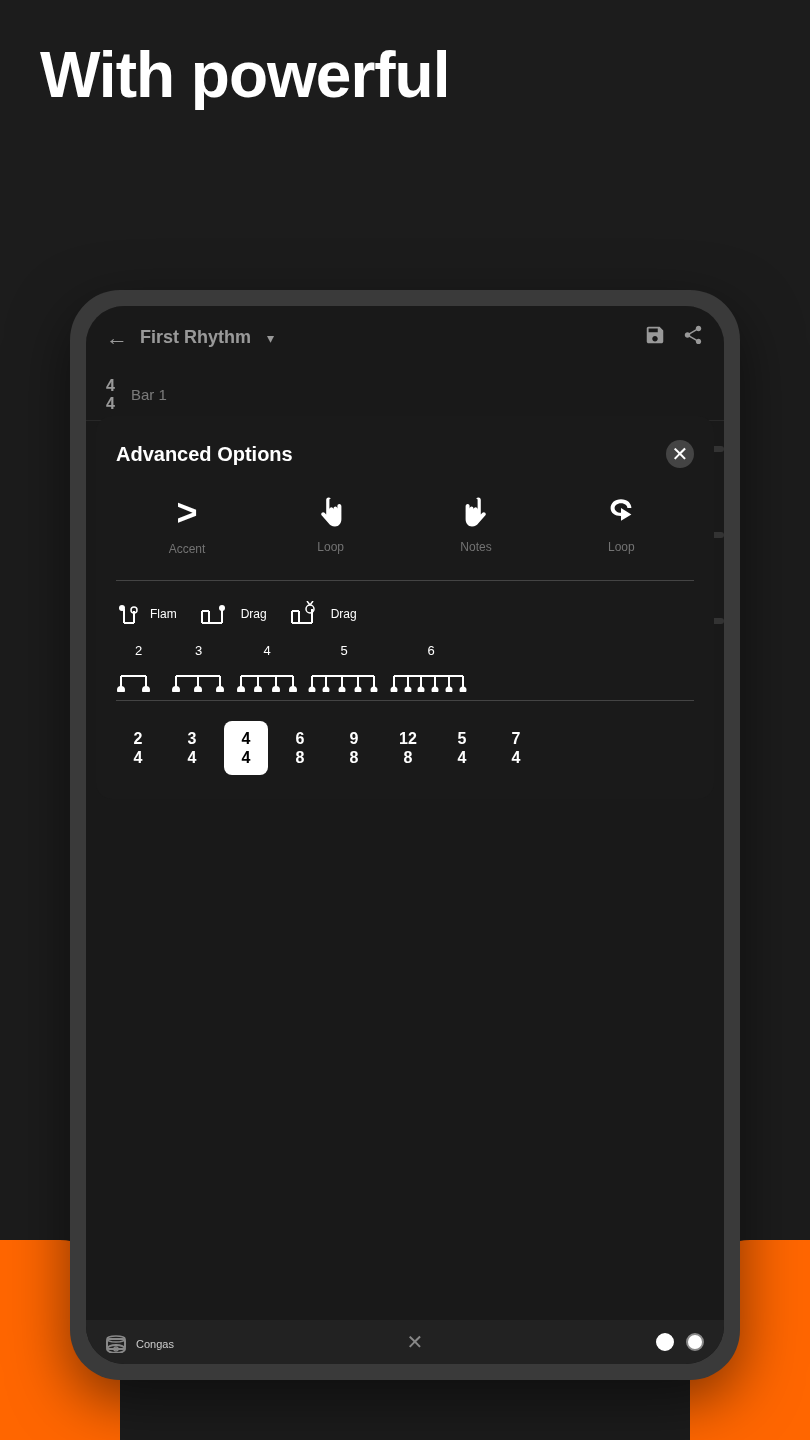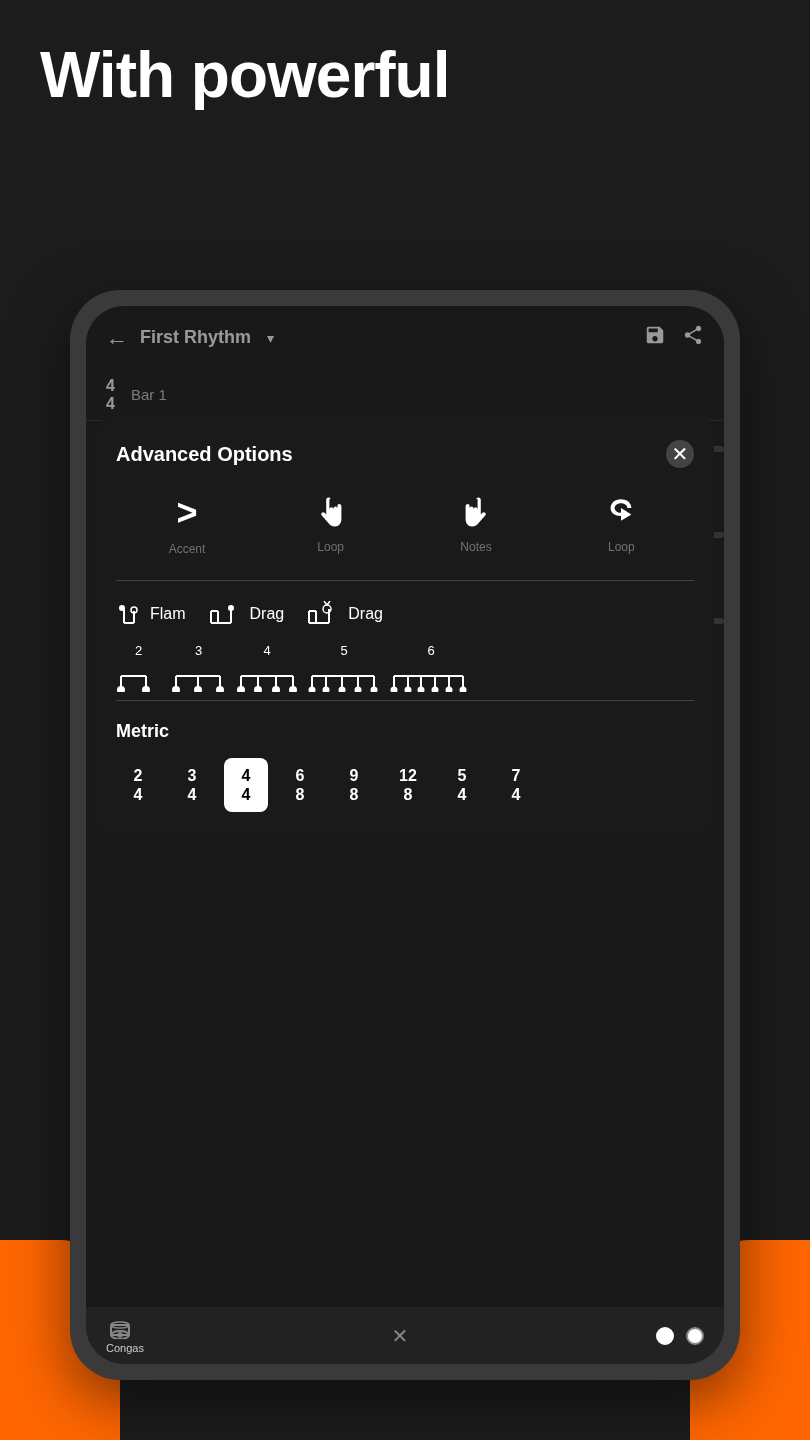--- a/index.html
+++ b/index.html
@@ -224,21 +224,21 @@
       align-items: center;
     }
     .note-item {
       display: flex;
       align-items: center;
       gap: 8px;
       cursor: pointer;
     }
     .note-label {
       color: #fff;
-      font-size: 16px;
+      font-size: 12px;
     }
 
     
     .groupings-row {
       display: flex;
       gap: 10px;
       align-items: flex-end;
       margin-bottom: 8px;
       overflow-x: hidden;
     }
@@ -559,21 +559,20 @@
               <line x1="4" y1="14" x2="73" y2="14" stroke="white" stroke-width="2"></line>
             </svg>
           </div>
 
         </div>
       </div>
 
       <hr class="divider">
 
       <div>
-        <div class="section-title">Metric</div>
 
         <div class="metric-row">
           <div class="metric-item">
             <span>2</span>
             <span>4</span>
           </div>
           <div class="metric-item">
             <span>3</span>
             <span>4</span>
           </div>
@@ -601,21 +600,21 @@
             <span>7</span>
             <span>4</span>
           </div>
         </div>
       </div>
 
     </div>
 
     <div class="phone-bottom" style="position:absolute; bottom:0; left:0; right:0; display:flex; align-items:center; justify-content:space-between; padding: 10px 20px; background:#222; z-index:5;">
 
-      <div style="display:flex;flex-direction:column;align-items:center;">
+      <div style="display:flex;flex-direction:row;align-items:center;">
 
         <svg width="30" height="22" viewBox="0 0 30 22">
           <ellipse cx="10" cy="18" rx="9" ry="4" fill="none" stroke="#888" stroke-width="2"></ellipse>
           <rect x="1" y="8" width="18" height="10" rx="2" fill="none" stroke="#888" stroke-width="2"></rect>
           <ellipse cx="10" cy="8" rx="9" ry="3" fill="none" stroke="#888" stroke-width="1.5"></ellipse>
           <circle cx="10" cy="18" r="2" fill="none" stroke="#888" stroke-width="1.5"></circle>
         </svg>
         <span style="color:#ccc;font-size:11px;margin-top:3px;">Congas</span>
       </div>
 

